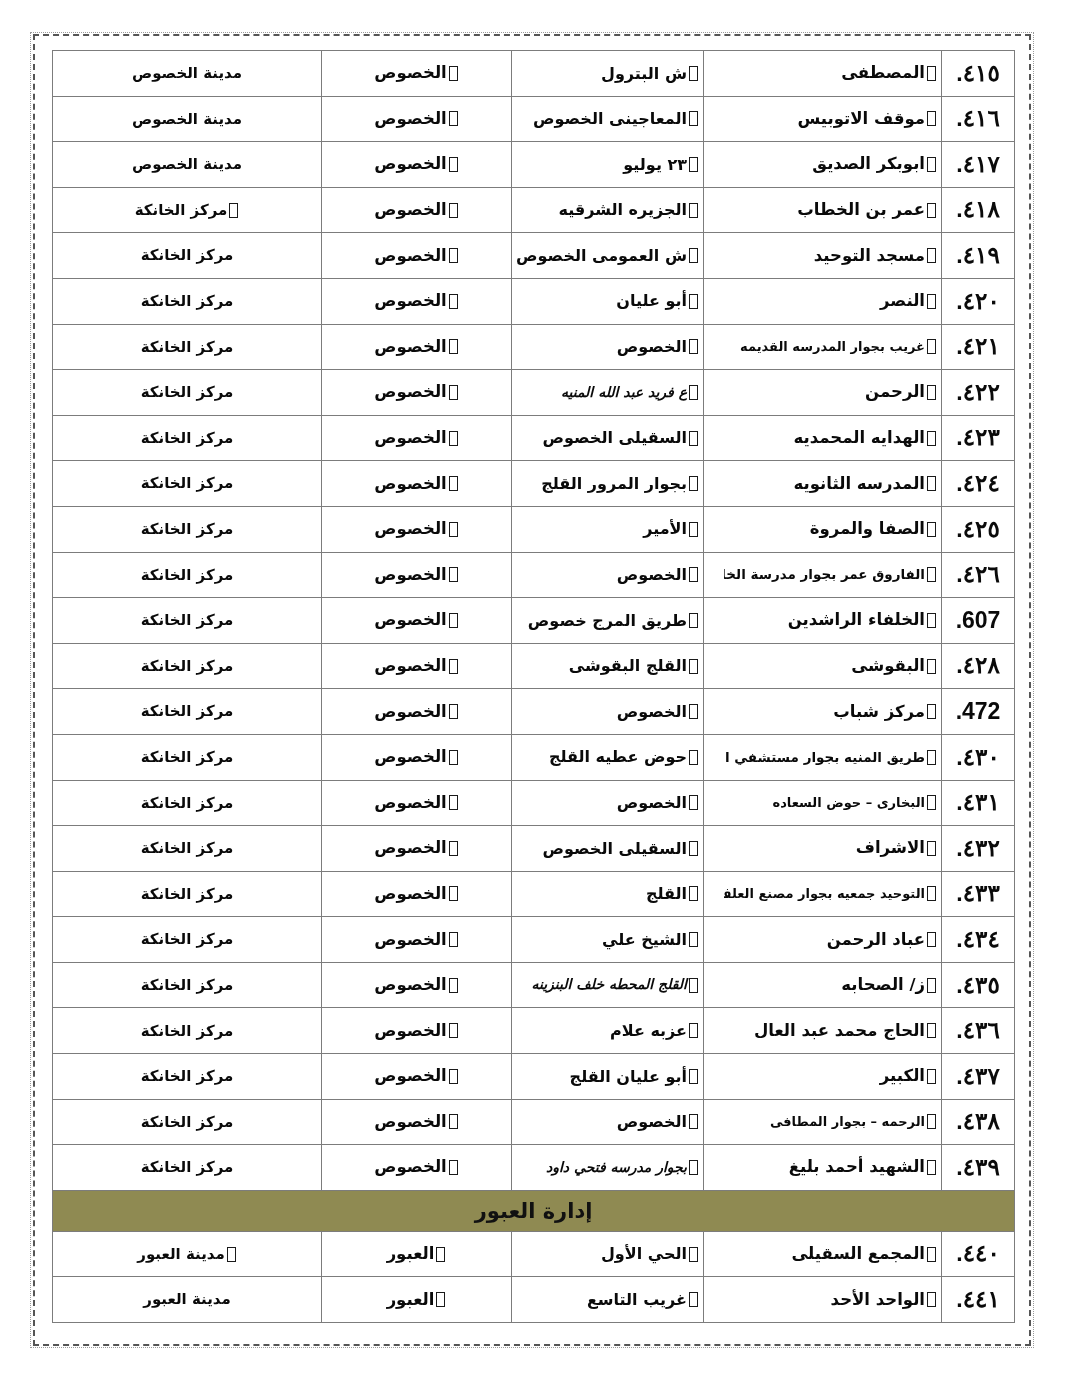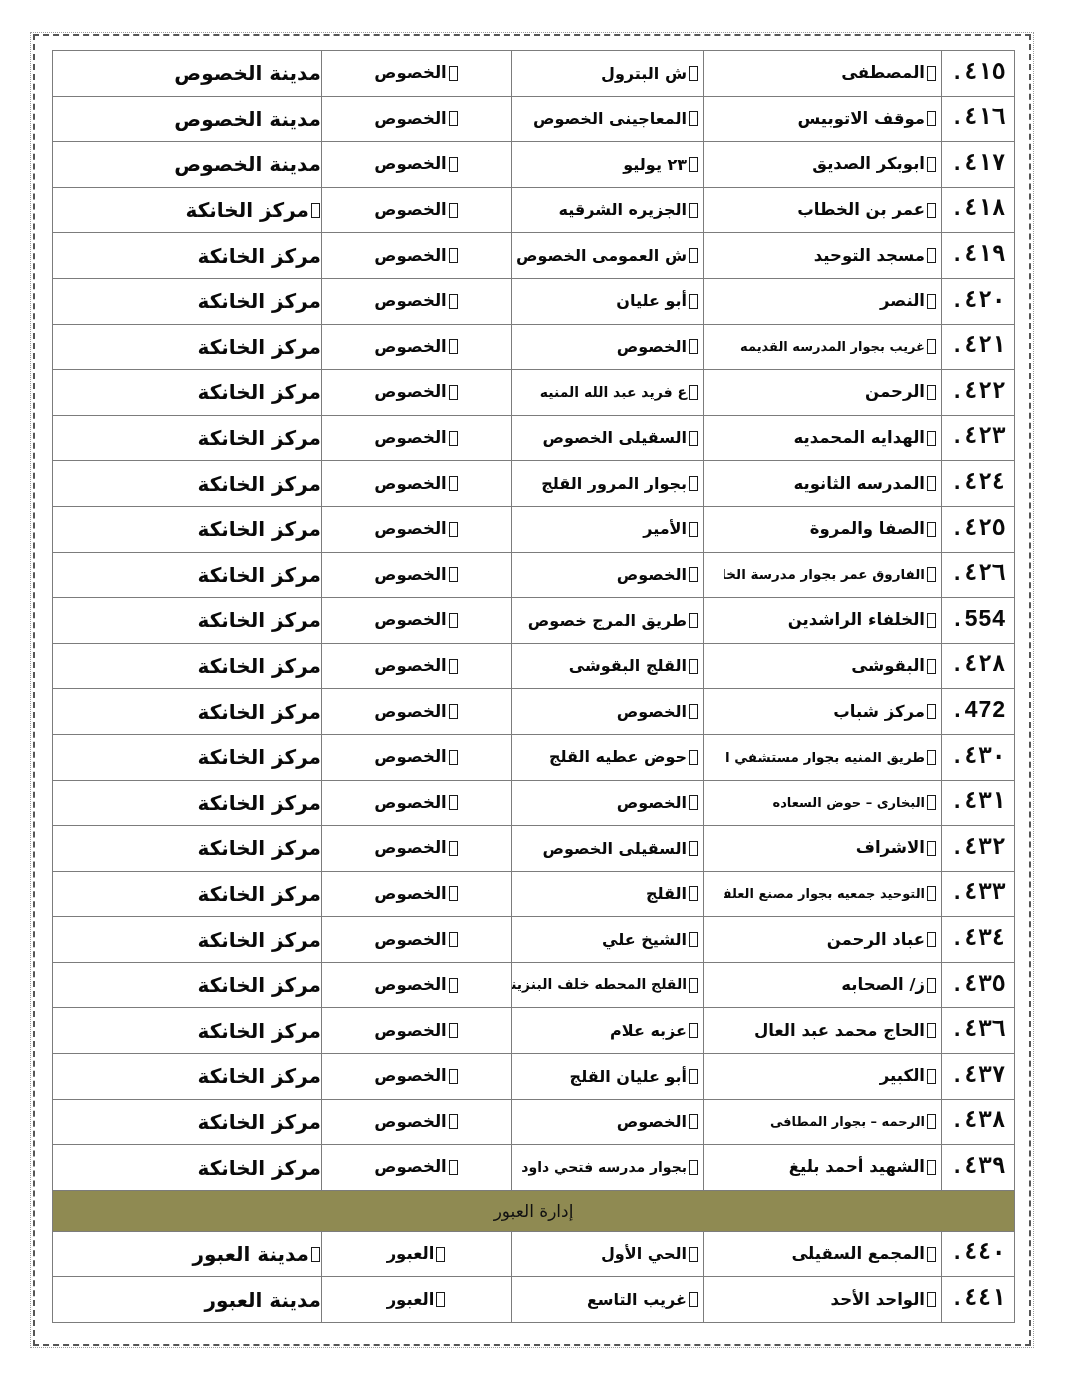--- a/index.html
+++ b/index.html
@@ -74,48 +74,48 @@
     color: #0a0a0a;
     line-height: 1.1;
     white-space: nowrap;
     overflow: hidden;
   }
 
   .cell.num {
     justify-content: center;
     font-size: 23px;
     letter-spacing: 0px;
-    font-family: Liberation Mono, monospace;
+    font-family: Liberation Sans, sans-serif;
   }
 
   .cell.name {
     justify-content: flex-start;
     padding-right: 4px;
     font-size: 16.5px;
     margin-left: 20px;
   }
   .cell.name.small { font-size: 13.5px; }
   .cell.name.mid   { font-size: 13px; }
 
   .cell.addr {
     justify-content: flex-start;
     padding-right: 4px;
     font-size: 16px;
     text-align: right;
   }
-  .cell.addr.small { font-size: 14px; }
+  .cell.addr.small { font-size: 14px; font-style: italic; }
 
   .cell.city {
     justify-content: center;
     font-size: 16.5px;
   }
 
   .cell.admin {
-    justify-content: flex-start;
-    font-size: 20px;
+    justify-content: center;
+    font-size: 15px;
   }
 
   
   .tofu {
     display: inline-block;
     width: 9px;
     height: 15px;
     border: 1.4px solid #1a1a1a;
     box-sizing: border-box;
     margin: 0 1px 0 2px;
@@ -129,22 +129,22 @@
   
   tr.section td {
     background: #8f8a52;
     border: 1.5px solid #7c7c7c;
   }
   .sectionband {
     display: flex;
     align-items: center;
     justify-content: center;
     height: 40px;
-    font-size: 17px;
-    font-weight: normal;
+    font-size: 21px;
+    font-weight: bold;
     color: #111111;
     letter-spacing: 0.5px;
   }
 </style>
 </head>
 <body>
 
 <div class="sheet">
   <div class="page-frame"></div>
 
@@ -514,21 +514,21 @@
           </td>
           <td>
             <div class="cell admin">
               <span class="txt">مركز الخانكة</span>
             </div>
           </td>
         </tr>
         <tr>
           <td>
             <div class="cell num">
-              <span class="txt">554.</span>
+              <span class="txt">607.</span>
             </div>
           </td>
           <td>
             <div class="cell name">
               <span class="tofu"></span>
               <span class="txt">الخلفاء الراشدين</span>
             </div>
           </td>
           <td>
             <div class="cell addr">

